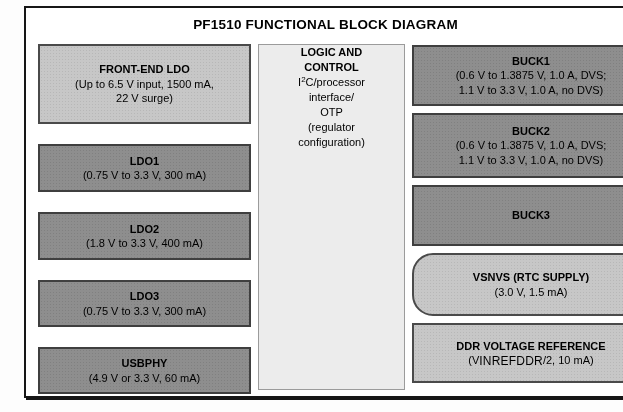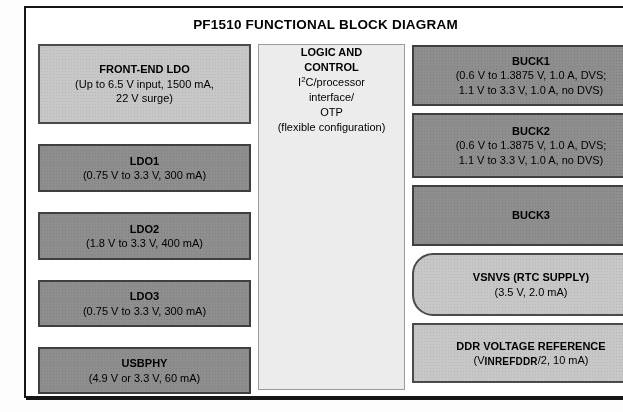--- a/index.html
+++ b/index.html
@@ -84,21 +84,21 @@
     padding: 0 16px;
   }
   .h80 { height: 80px; }
   .h48 { height: 48px; }
   .h47 { height: 47px; }
   .h61 { height: 61px; }
   .h65 { height: 65px; }
   .h63 { height: 63px; border-radius: 21px; }
   .h60 { height: 60px; }
   sup.script { font-size: 8px; line-height: 0; vertical-align: 4px; }
-  sub.script { font-size: 10px; line-height: 0; vertical-align: -1px; letter-spacing: 0.2px; font-weight: bold; }
+  sub.script { font-size: 12px; line-height: 0; vertical-align: -1px; letter-spacing: 0.2px; }
 </style>
 </head>
 <body>
 
 <div class="frame">
 
   <div class="diagram-title">PF1510 FUNCTIONAL BLOCK DIAGRAM</div>
 
   <div class="col col-left">
     <div class="block light h80">
@@ -125,40 +125,40 @@
     <div class="block dark h47">
       <div class="block-title">LDO2P7</div>
       <div class="block-line">(2.7 V, 5.0 mA)</div>
     </div>
   </div>
 
   <div class="center-block">
     <div class="block-title" style="font-weight:bold;">LOGIC AND CONTROL</div>
     <div class="block-line"><span>I</span><sup class="script">2</sup><span>C/processor interface/</span></div>
     <div class="block-line">OTP</div>
-    <div class="block-line">(flexible configuration)</div>
+    <div class="block-line">(regulator configuration)</div>
   </div>
 
   <div class="col col-right">
     <div class="block dark h61">
       <div class="block-title">BUCK1</div>
       <div class="block-line">(0.6 V to 1.3875 V, 1.0 A, DVS;</div>
       <div class="block-line">1.1 V to 3.3 V, 1.0 A, no DVS)</div>
     </div>
     <div class="block dark h65">
       <div class="block-title">BUCK2</div>
       <div class="block-line">(0.6 V to 1.3875 V, 1.0 A, DVS;</div>
       <div class="block-line">1.1 V to 3.3 V, 1.0 A, no DVS)</div>
     </div>
     <div class="block dark h61">
       <div class="block-title">BUCK3</div>
     </div>
     <div class="block light h63">
       <div class="block-title">VSNVS (RTC SUPPLY)</div>
-      <div class="block-line">(3.5 V, 2.0 mA)</div>
+      <div class="block-line">(3.0 V, 1.5 mA)</div>
     </div>
     <div class="block light h60">
       <div class="block-title">DDR VOLTAGE REFERENCE</div>
       <div class="block-line"><span>(V</span><sub class="script">INREFDDR</sub><span>/2, 10 mA)</span></div>
     </div>
   </div>
 
 </div>
 
 </body></html>

